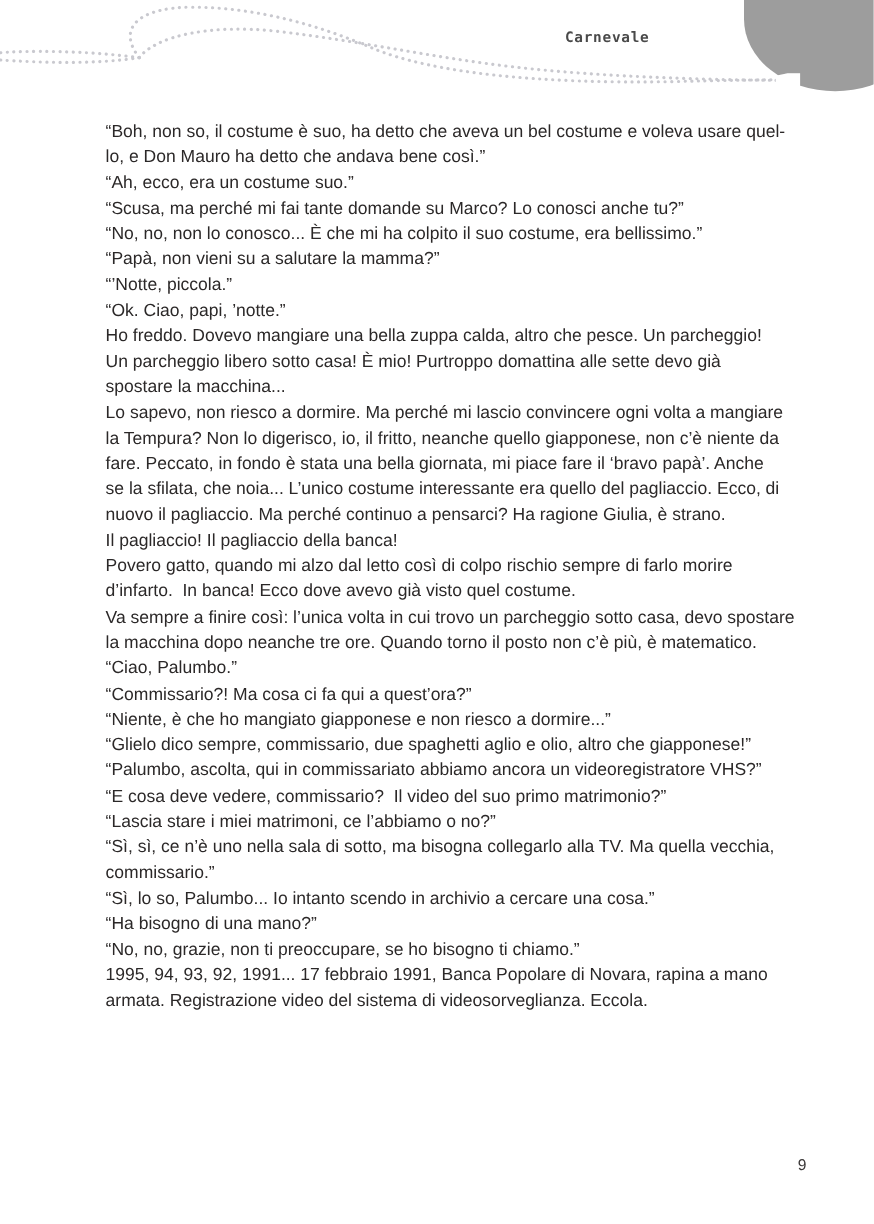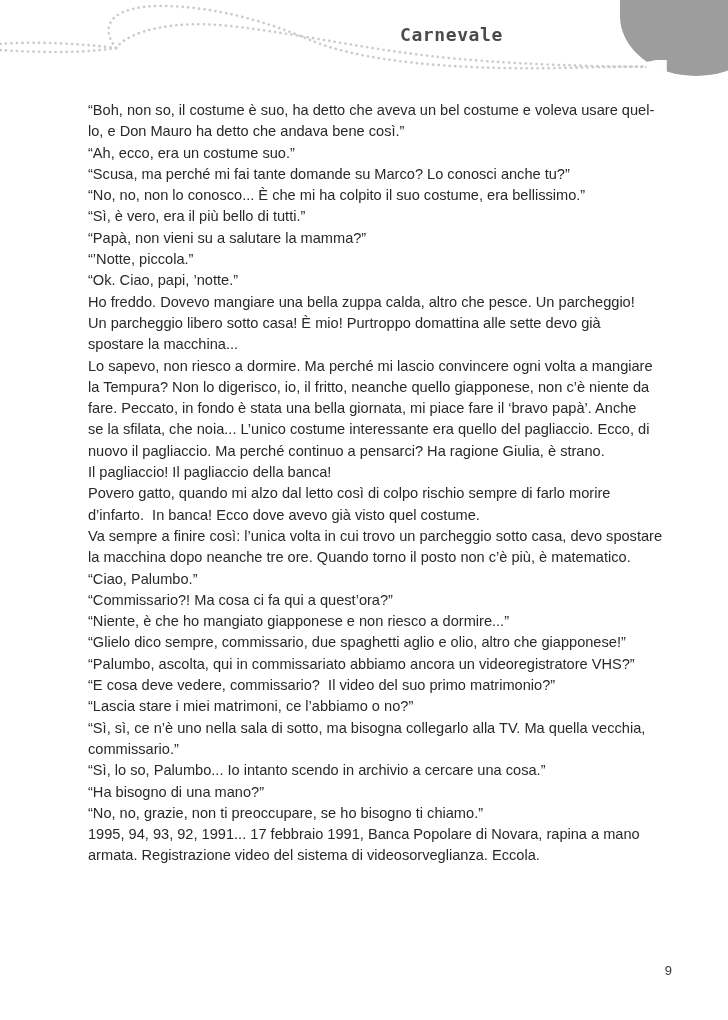--- a/index.html
+++ b/index.html
@@ -55,23 +55,23 @@
     font-weight: 700;
     line-height: 1;
     letter-spacing: -1px;
   }
 
   .chapter-title {
     position: absolute;
     top: 24px;
     left: 400px;
     width: 212px;
-    text-align: left;
+    text-align: center;
     font-family: "DejaVu Sans Mono", monospace;
-    font-size: 18px;
+    font-size: 12px;
     font-weight: 700;
     letter-spacing: 0.6px;
     color: #4a4a4a;
   }
 
   .header-swirl {
     position: absolute;
     top: 0;
     left: 0;
     width: 728px;
@@ -126,21 +126,20 @@
     <div class="chapter-number">1</div>
     <div class="chapter-title">Carnevale</div>
   </div>
 
   <div class="body-text">
     <p>“Boh, non so, il costume è suo, ha detto che aveva un bel costume e voleva usare quel-
 lo, e Don Mauro ha detto che andava bene così.”</p>
     <p>“Ah, ecco, era un costume suo.”</p>
     <p>“Scusa, ma perché mi fai tante domande su Marco? Lo conosci anche tu?”</p>
     <p>“No, no, non lo conosco... È che mi ha colpito il suo costume, era bellissimo.”</p>
-    <p>“Sì, è vero, era il più bello di tutti.”</p>
     <p>“Papà, non vieni su a salutare la mamma?”</p>
     <p>“’Notte, piccola.”</p>
     <p>“Ok. Ciao, papi, ’notte.”</p>
     <p>Ho freddo. Dovevo mangiare una bella zuppa calda, altro che pesce. Un parcheggio!
 Un parcheggio libero sotto casa! È mio! Purtroppo domattina alle sette devo già
 spostare la macchina...</p>
     <p>Lo sapevo, non riesco a dormire. Ma perché mi lascio convincere ogni volta a mangiare
 la Tempura? Non lo digerisco, io, il fritto, neanche quello giapponese, non c’è niente da
 fare. Peccato, in fondo è stata una bella giornata, mi piace fare il ‘bravo papà’. Anche
 se la sfilata, che noia... L’unico costume interessante era quello del pagliaccio. Ecco, di

